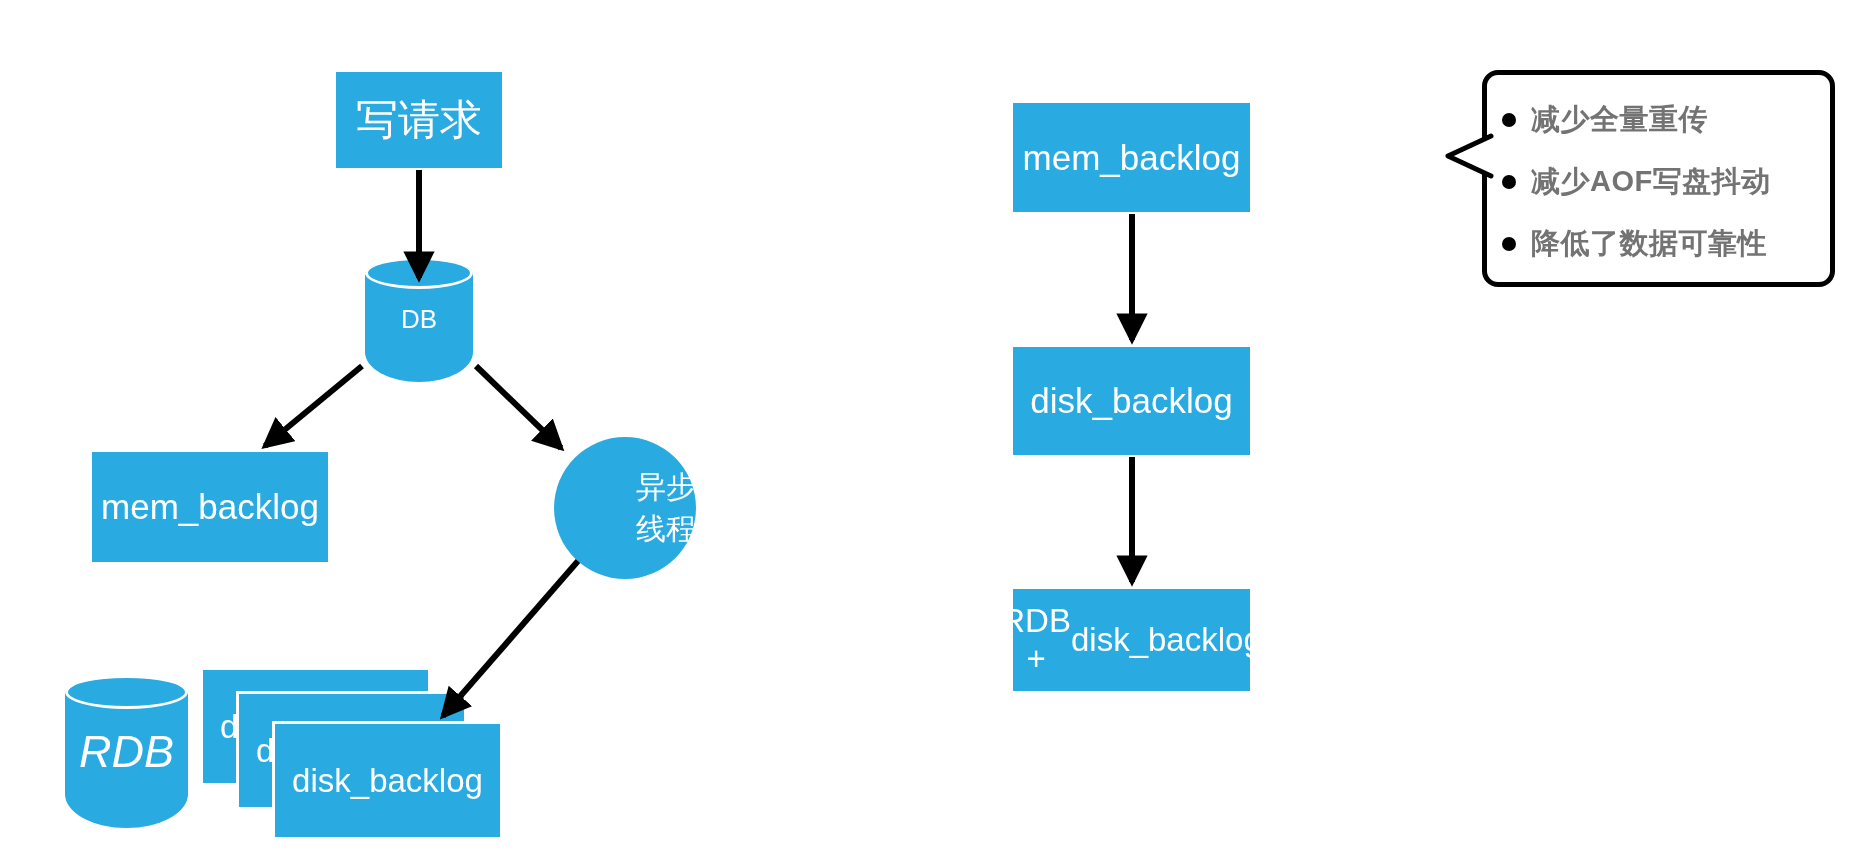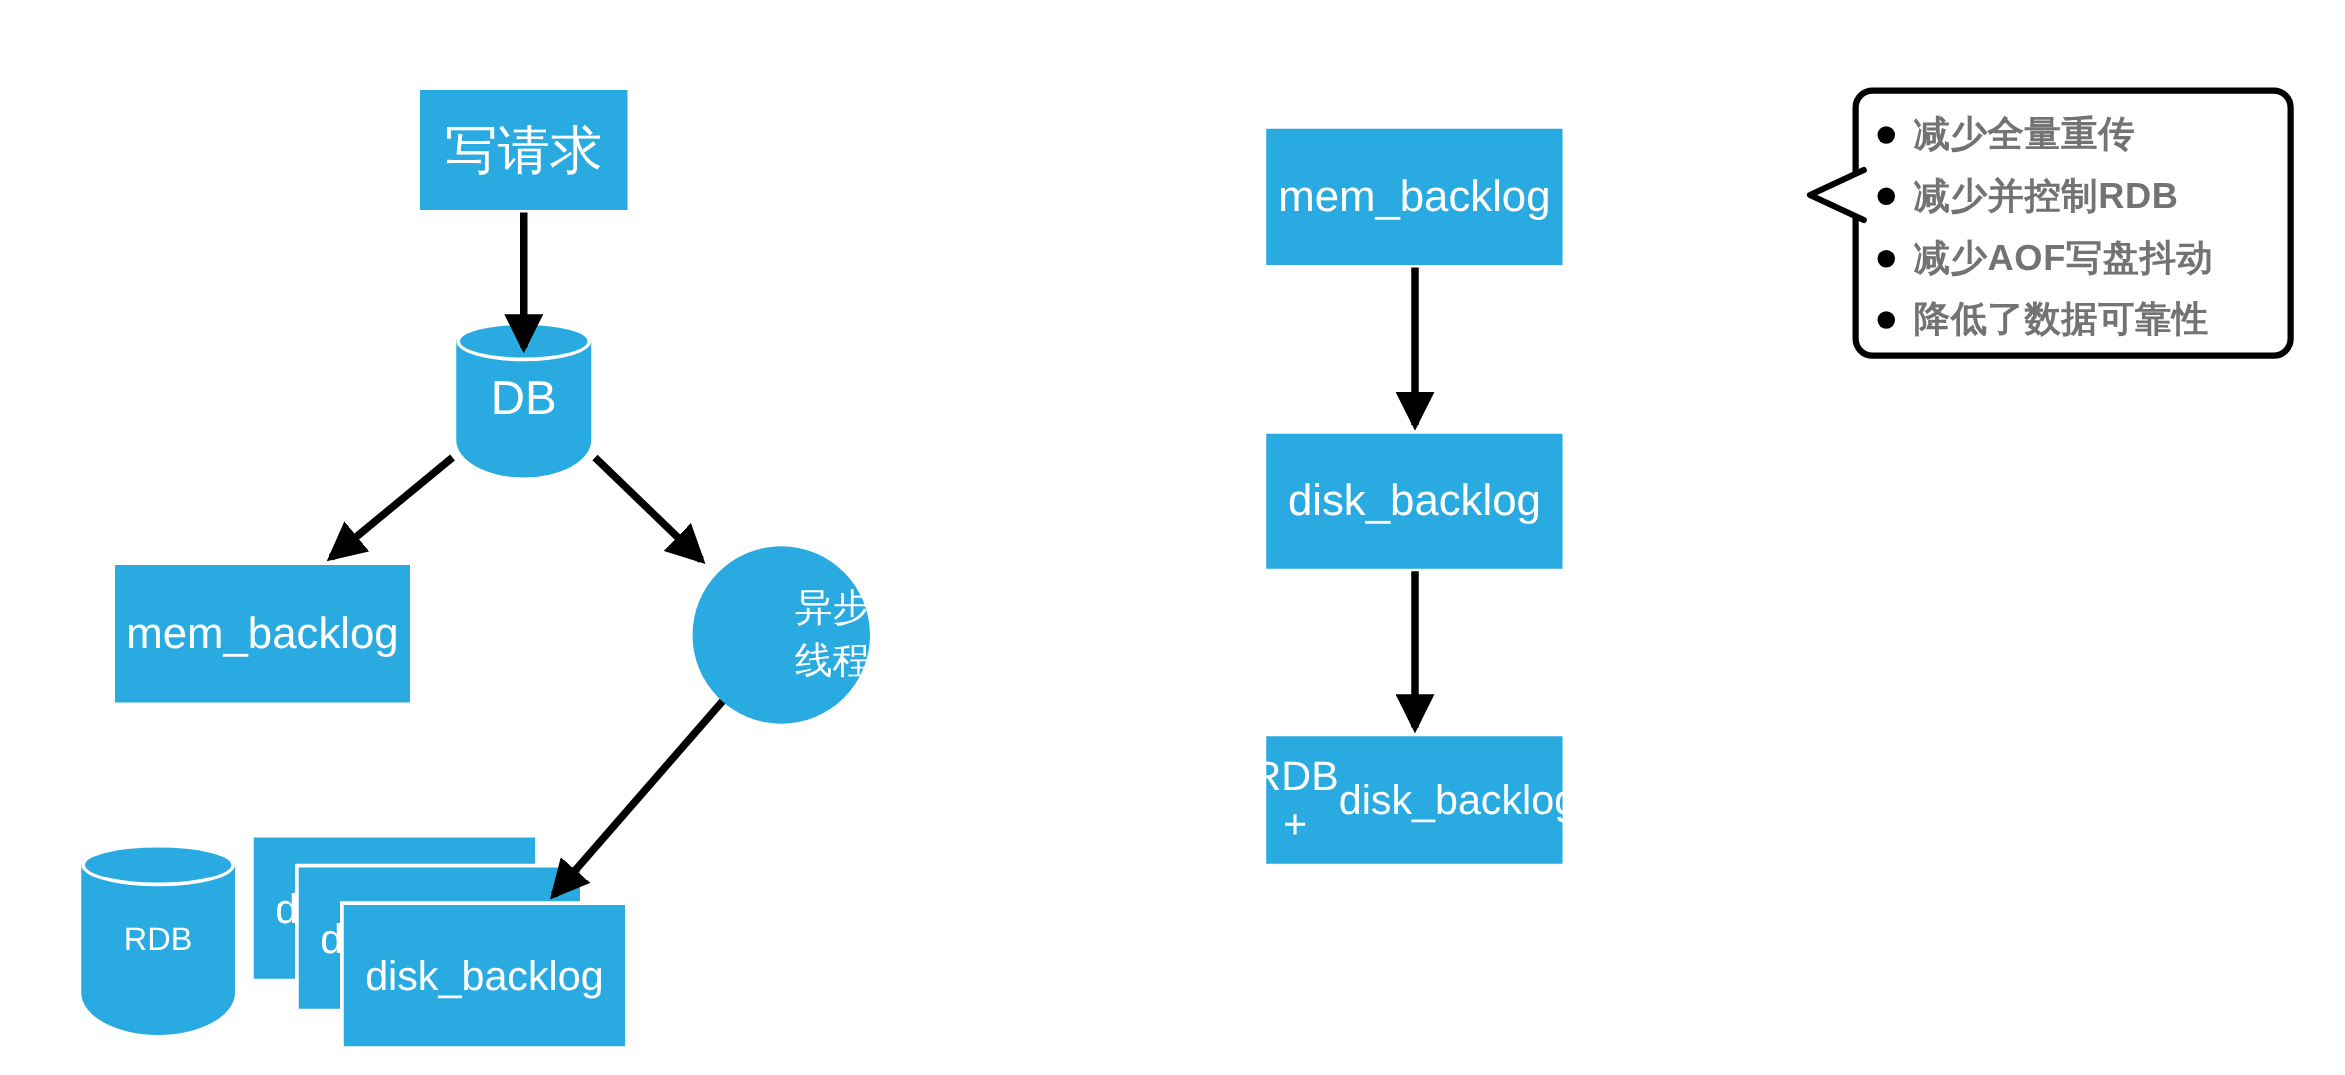--- a/index.html
+++ b/index.html
@@ -41,24 +41,24 @@
     border:3px solid #ffffff;
     border-radius:50%;
   }
   .cyl-label {
     position:absolute; inset:0;
     display:flex; align-items:center; justify-content:center;
     color:#ffffff;
   }
   .cyl-db  .cyl-body { top:15px; border-radius:0 0 50% 50% / 0 0 30px 30px; }
   .cyl-db  .cyl-top  { height:32px; }
-  .cyl-db  .cyl-label{ font-size:38px; }
+  .cyl-db  .cyl-label{ font-size:26px; }
   .cyl-rdb .cyl-body { top:16px; border-radius:0 0 50% 50% / 0 0 34px 34px; }
   .cyl-rdb .cyl-top  { height:34px; }
-  .cyl-rdb .cyl-label{ font-size:26px; }
+  .cyl-rdb .cyl-label{ font-size:45px;font-style:italic; }
 
   
   .circle-node {
     position:absolute;
     background:#29ABE2;
     border-radius:50%;
     color:#ffffff;
     display:flex; flex-direction:column;
     align-items:flex-end; justify-content:center;
     font-size:30px; line-height:42px;
@@ -182,24 +182,20 @@
   <div class="callout">
     <svg class="callout-pointer" viewBox="0 0 52 46">
       <path d="M49,3 L6,23 L49,43" fill="#ffffff" stroke="#000000" stroke-width="5" stroke-linecap="round" stroke-linejoin="round"></path>
     </svg>
     <div class="bullet-row">
       <span class="bullet-dot"></span>
       <span class="bullet-text">减少全量重传</span>
     </div>
     <div class="bullet-row">
       <span class="bullet-dot"></span>
-      <span class="bullet-text">减少并控制RDB</span>
-    </div>
-    <div class="bullet-row">
-      <span class="bullet-dot"></span>
       <span class="bullet-text">减少AOF写盘抖动</span>
     </div>
     <div class="bullet-row">
       <span class="bullet-dot"></span>
       <span class="bullet-text">降低了数据可靠性</span>
     </div>
   </div>
 
 </div>
 

